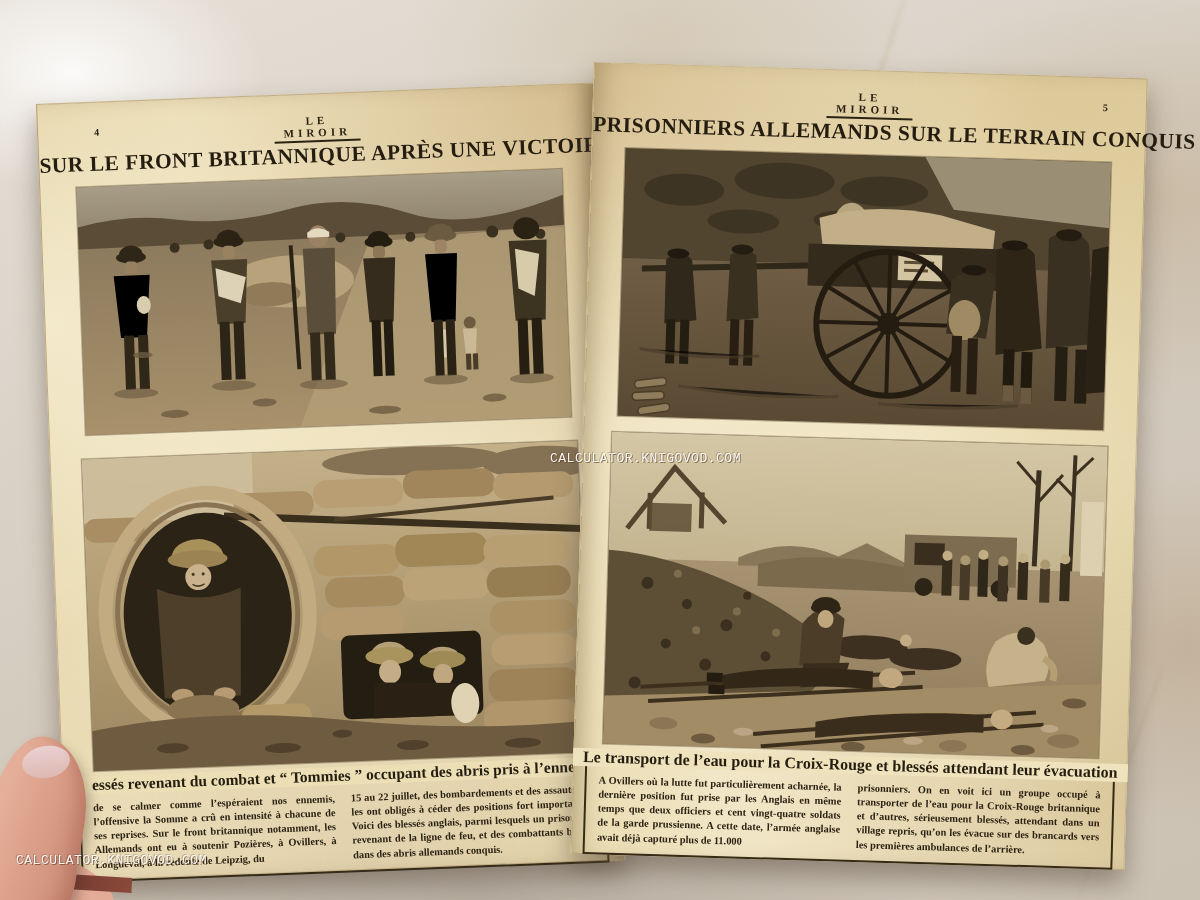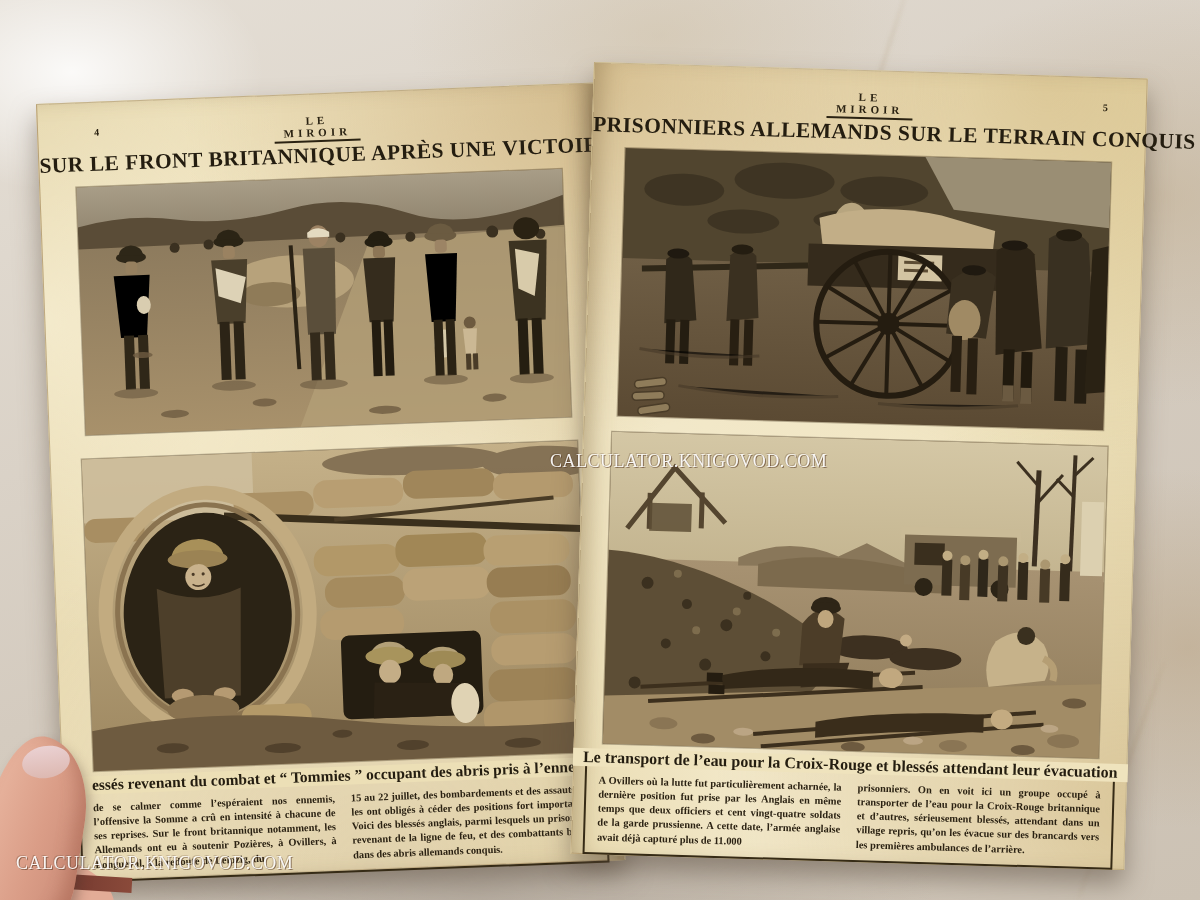--- a/index.html
+++ b/index.html
@@ -52,21 +52,21 @@
   .photo{display:block;margin:0 auto;background:#8a7759;box-shadow:0 0 0 1px rgba(60,45,25,.35);}
   .photo svg{display:block;width:100%;height:100%;}
 
   .caption-box{position:relative;margin:16px auto 0;border:2px solid #362b16;padding:12px 12px 8px;}
   .caption-title{position:absolute;top:-13px;left:50%;transform:translateX(-50%);padding:0 10px;
     font-weight:bold;font-size:15.5px;color:#241d10;white-space:nowrap;background:#ecdfb6;}
   #right-page .caption-title{background:#efe3bd;font-size:16px;}
   .caption-cols{display:flex;gap:16px;}
   .caption-col{flex:1;font-size:10.4px;line-height:1.36;text-align:justify;color:#2b2213;font-weight:600;}
 
-  .watermark{position:absolute;font-family:Liberation Serif, serif;font-size:18px;
+  .watermark{position:absolute;font-family:Liberation Mono, monospace;font-size:13px;
     color:rgba(255,255,255,.92);letter-spacing:.5px;z-index:9;
     text-shadow:1px 1px 0 rgba(85,55,35,.6), -1px -1px 0 rgba(85,55,35,.25);}
   #wm-center{left:550px;top:451px;}
   #wm-bottom{left:16px;top:853px;}
 
   #thumb{position:absolute;left:-16px;top:736px;width:98px;height:200px;z-index:6;
     background:linear-gradient(100deg,#eab8a2,#da9d87 55%,#c98a76);
     border-radius:46% 54% 42% 44% / 52% 40% 30% 36%;transform:rotate(9deg);
     box-shadow:inset -10px -8px 16px rgba(150,80,60,.35), 5px 7px 12px rgba(70,50,40,.35);}
   #thumb-nail{position:absolute;left:22px;top:746px;width:48px;height:32px;z-index:7;

